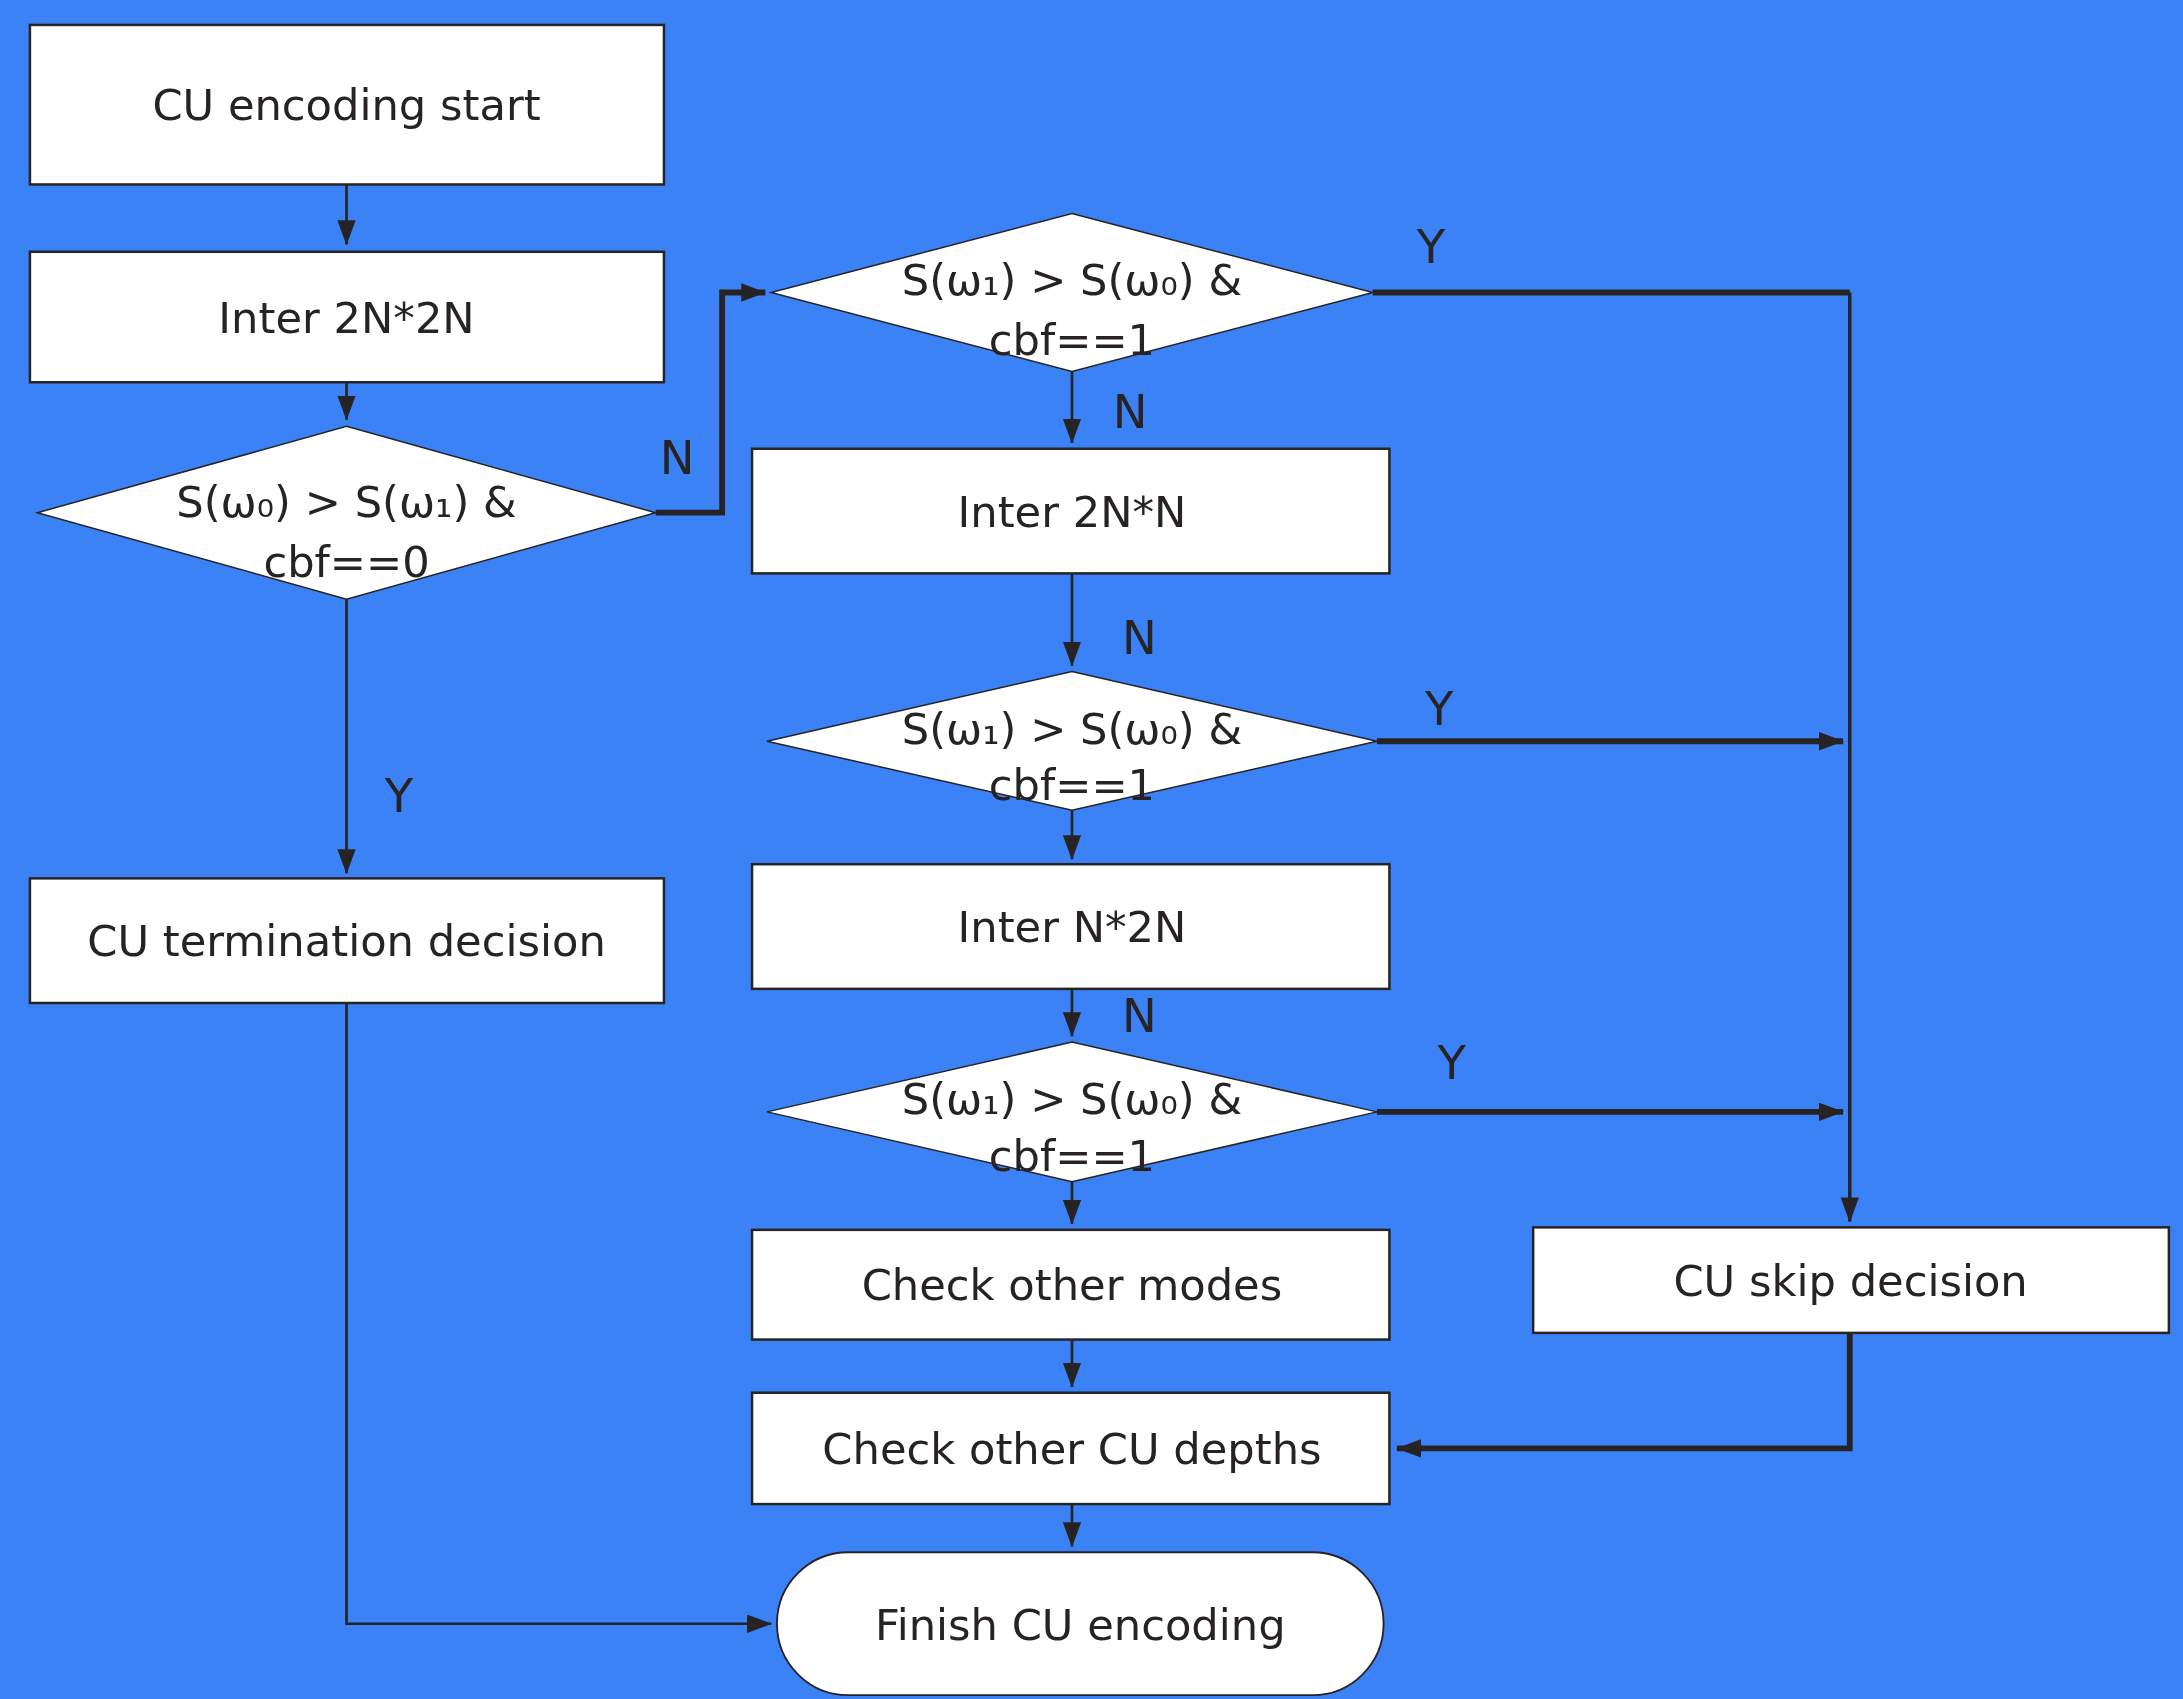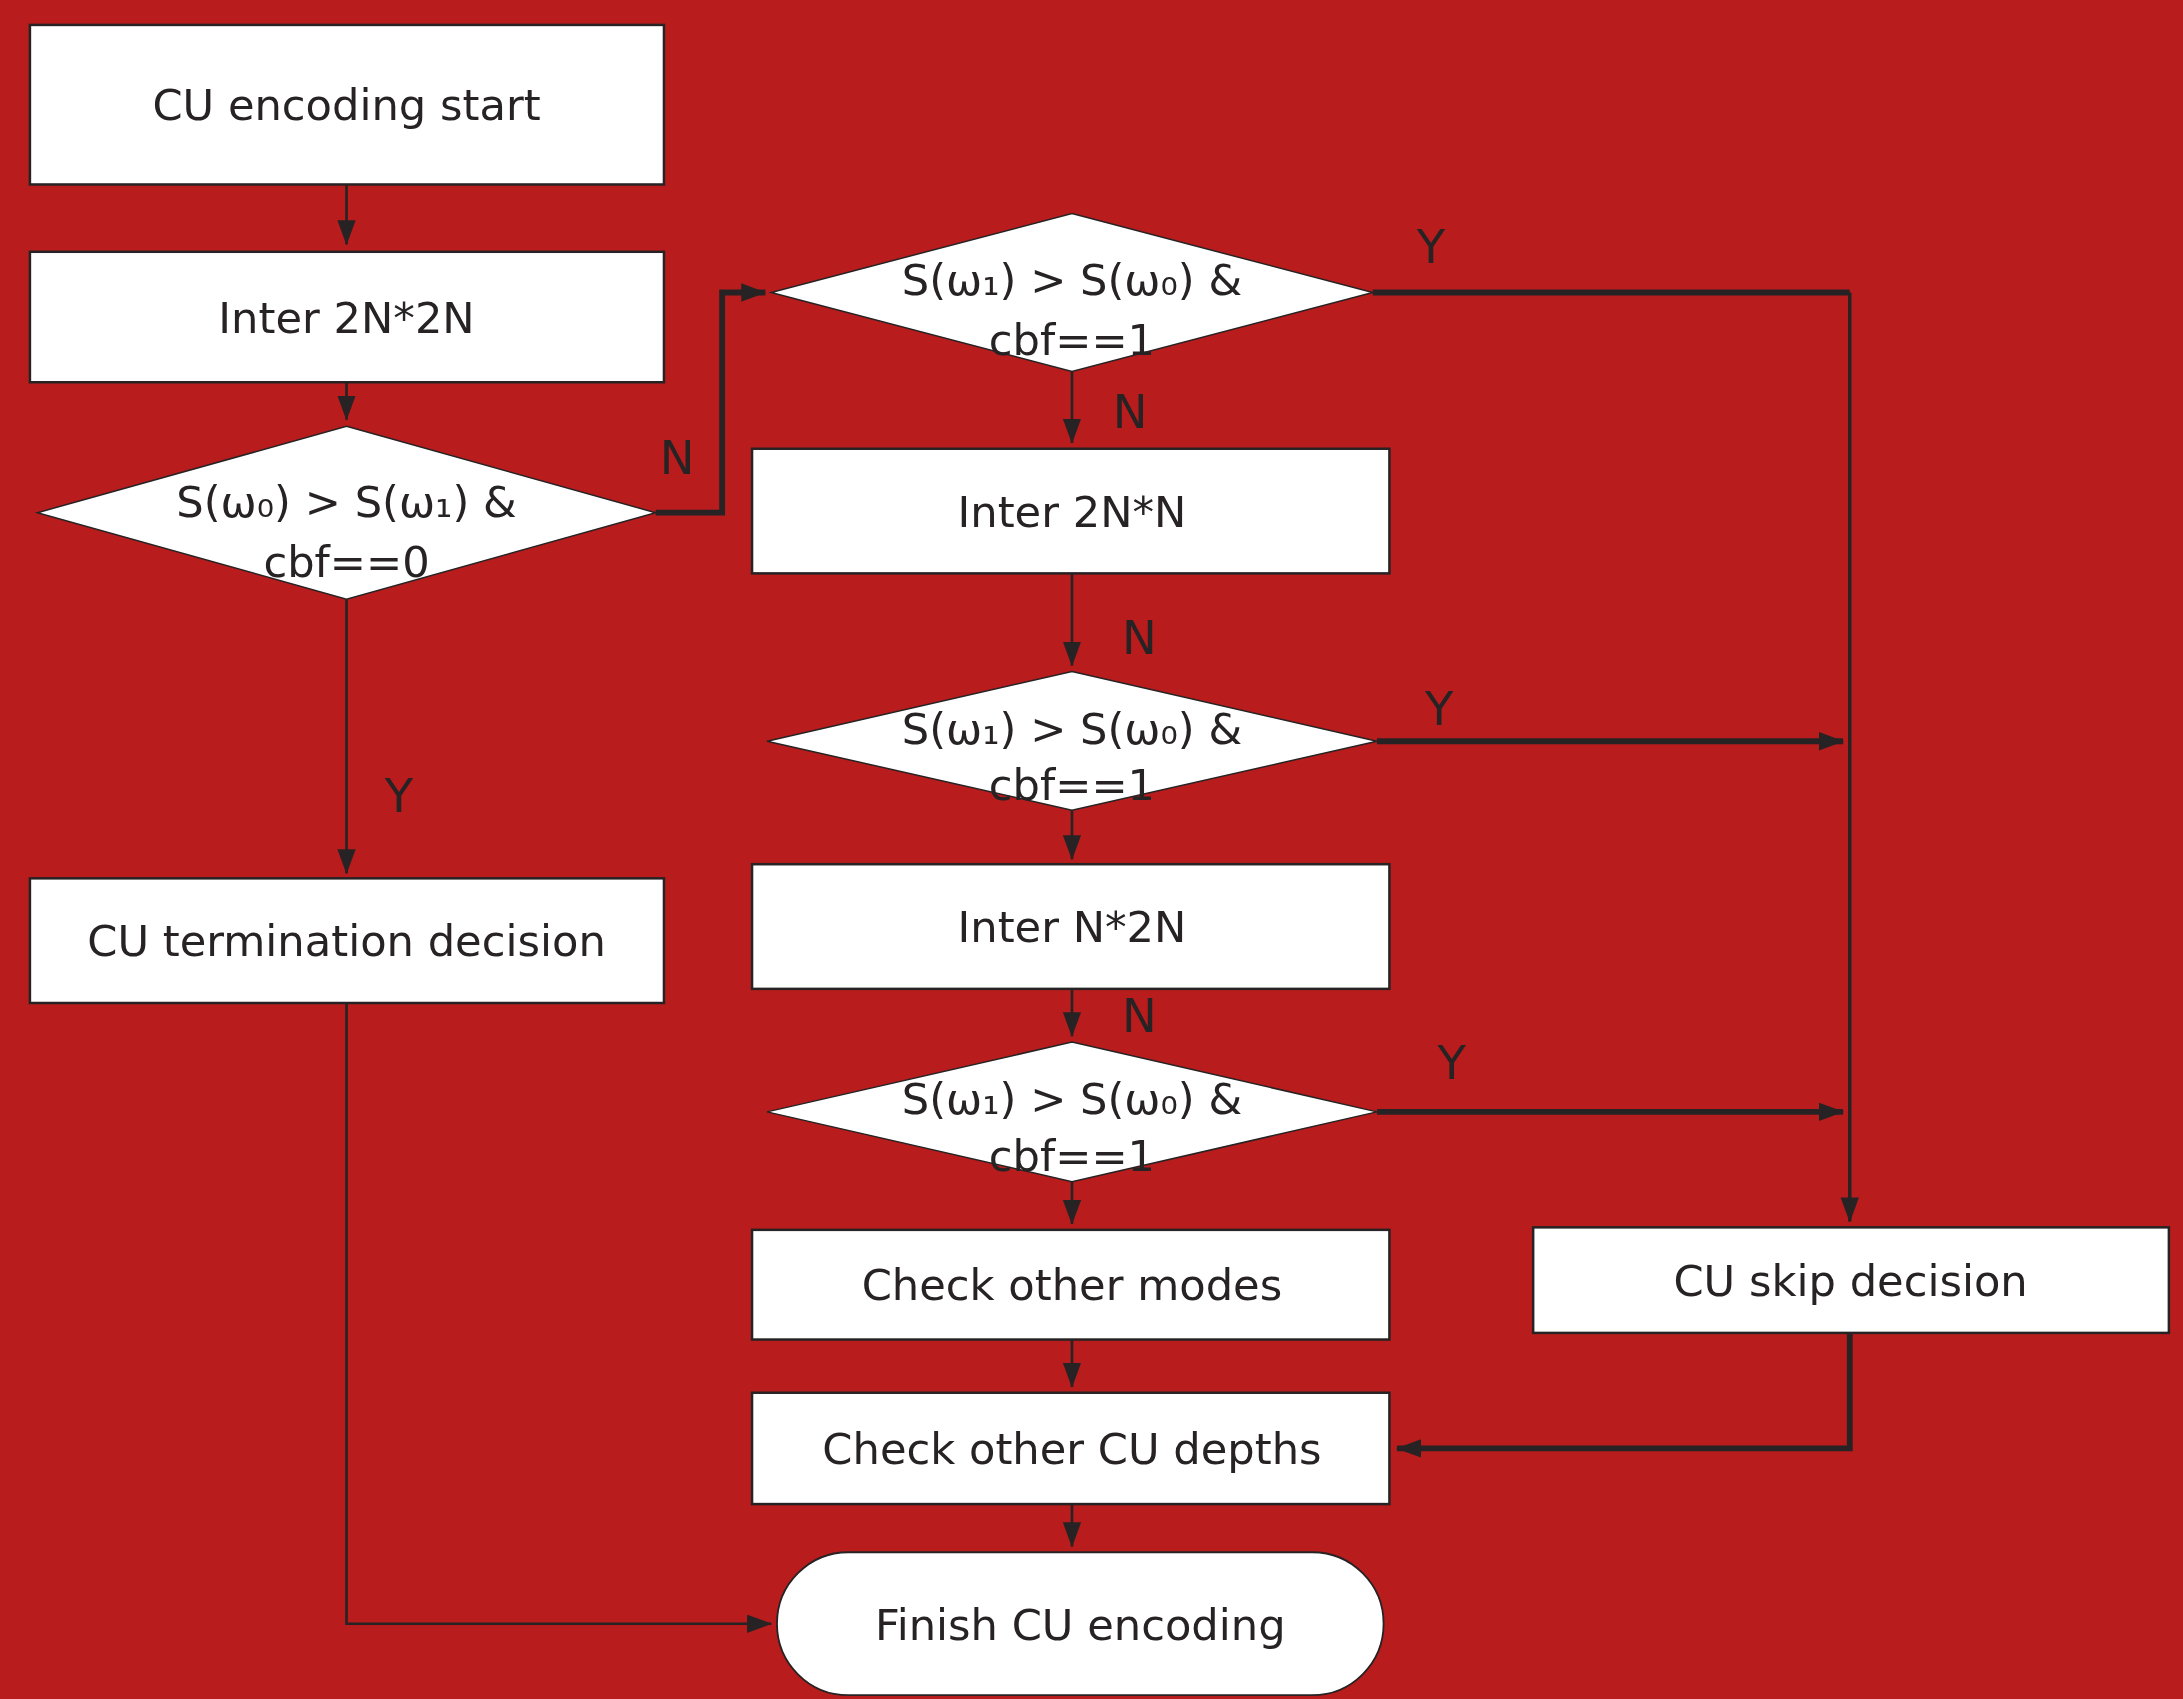--- a/index.html
+++ b/index.html
@@ -4,21 +4,21 @@
 <style>
   html, body {
     margin: 0;
     padding: 0;
     background: #ffffff;
   }
   .page {
     width: 100%;
     max-width: 2183px;
     margin: 0 auto;
-    background: #b91c1c;
+    background: #3b82f6;
   }
   svg { display: block; width: 100%; height: auto; }
 
   .node-box {
     fill: #ffffff;
     stroke: #272324;
     stroke-width: 3;
   }
   .node-diamond {
     fill: #ffffff;

